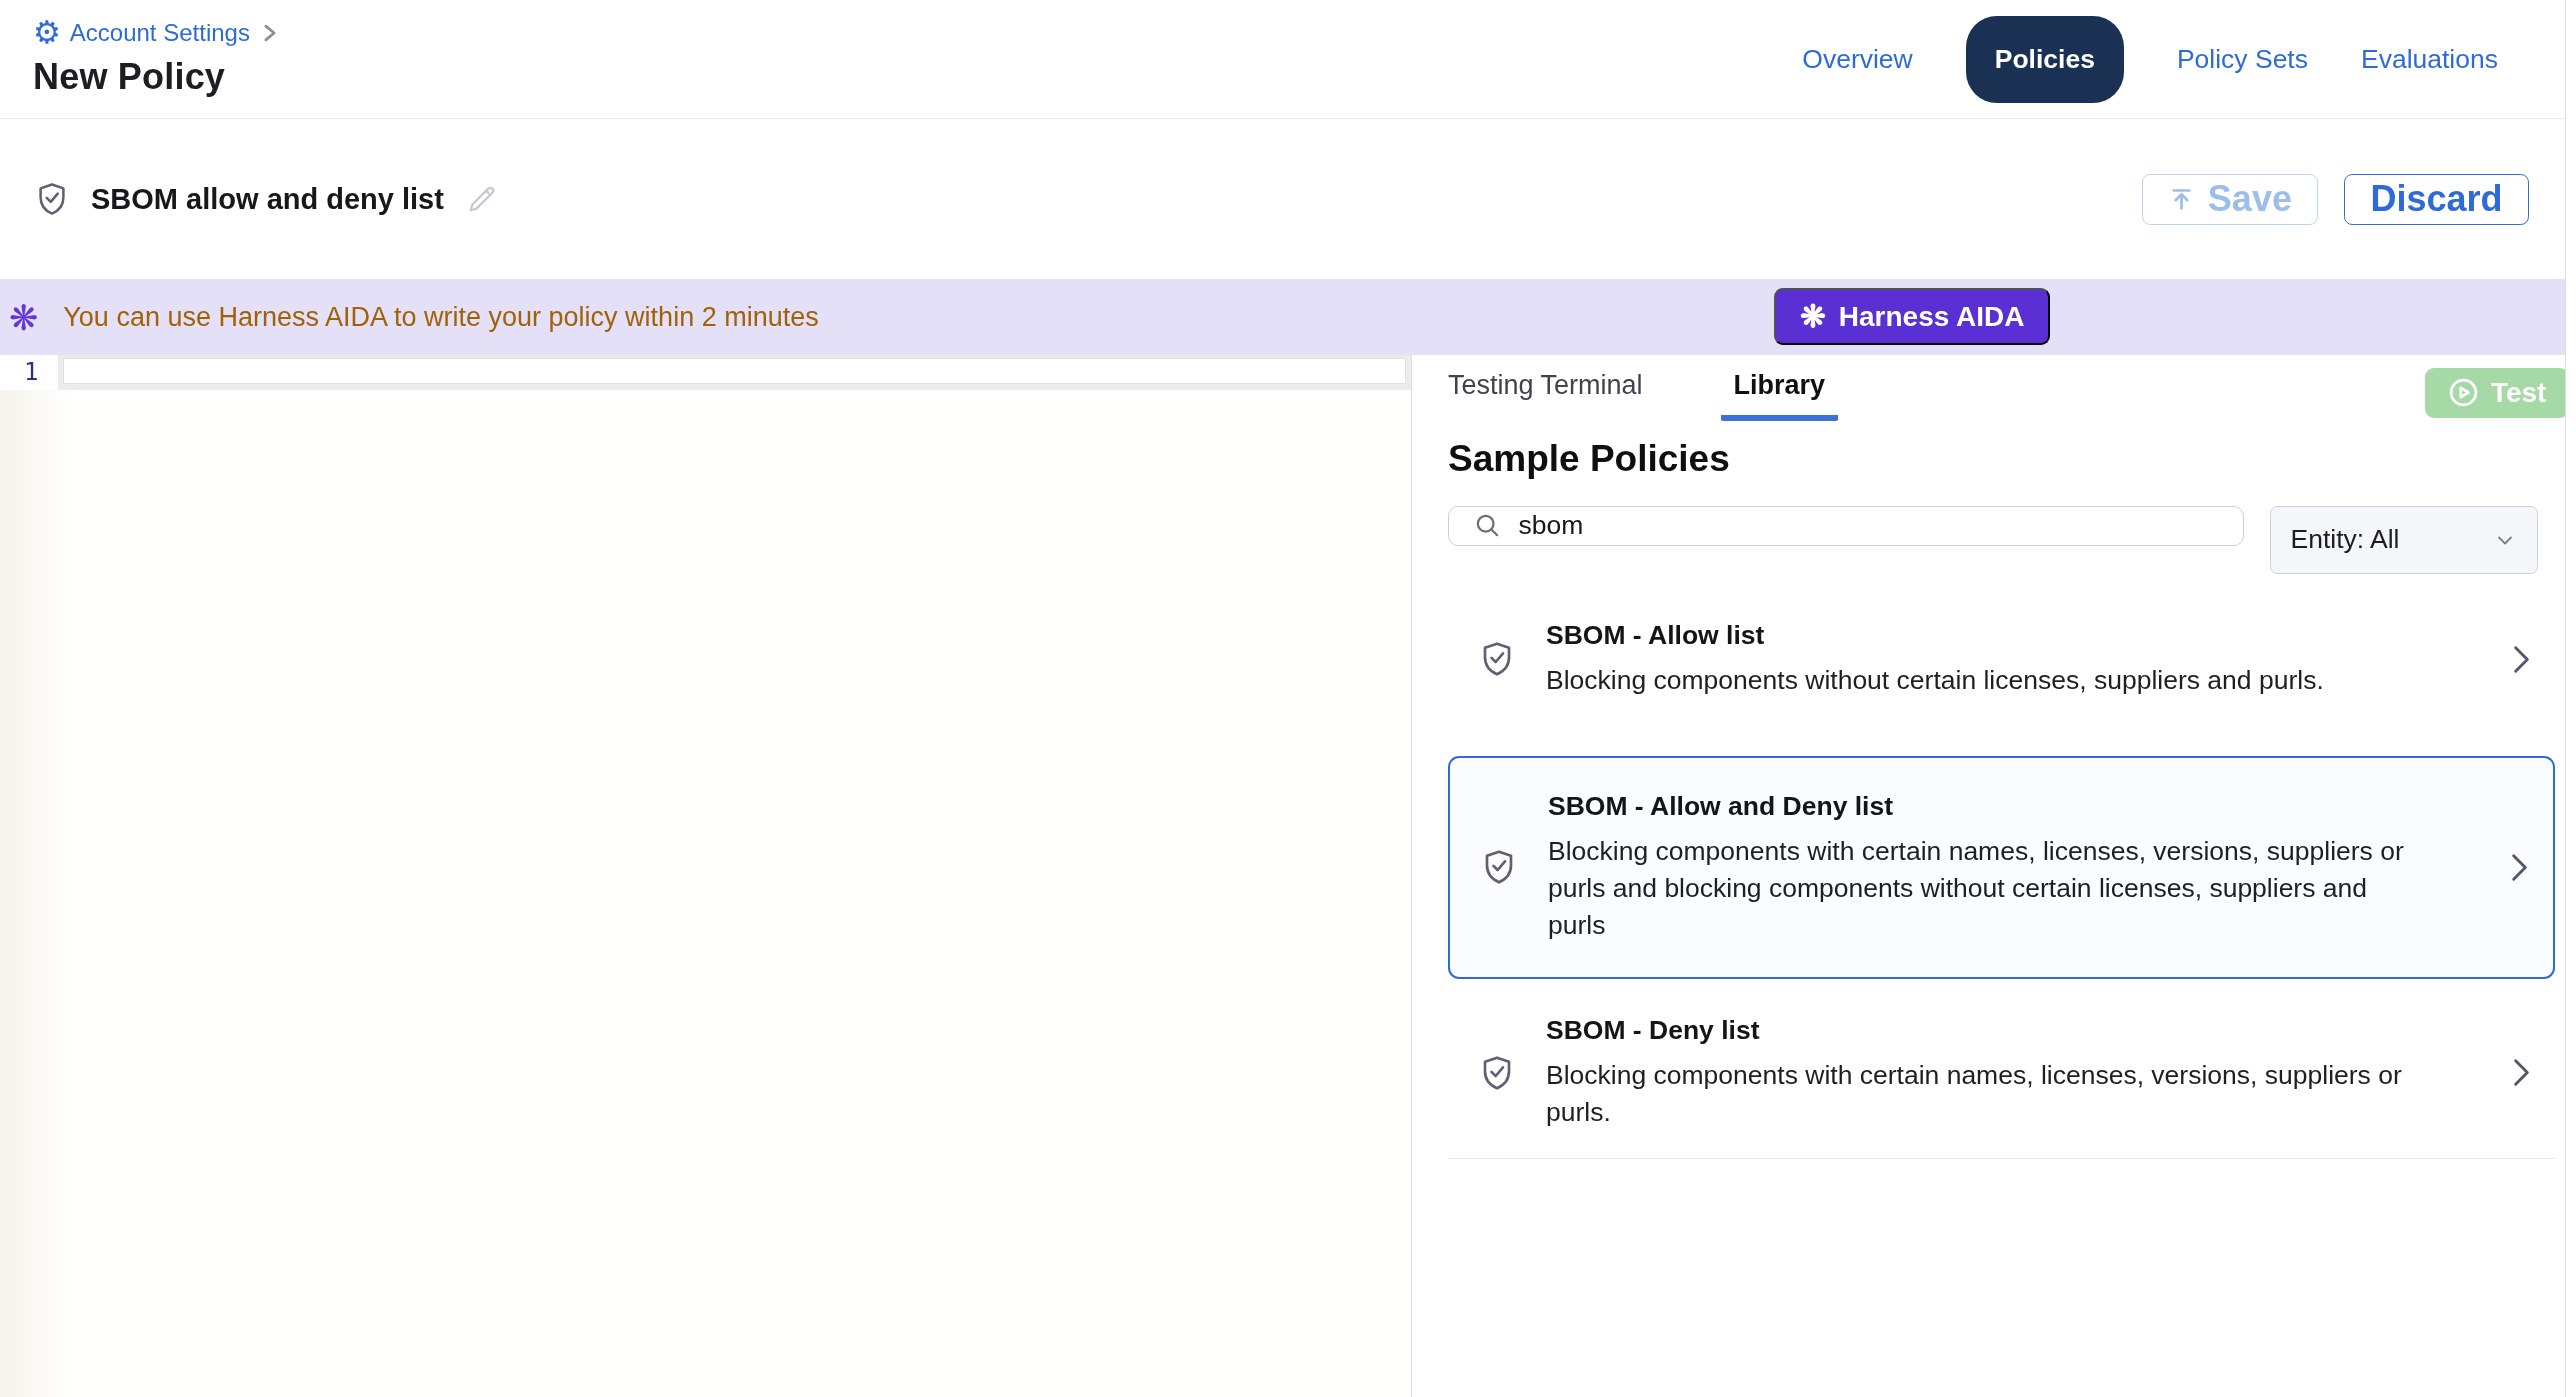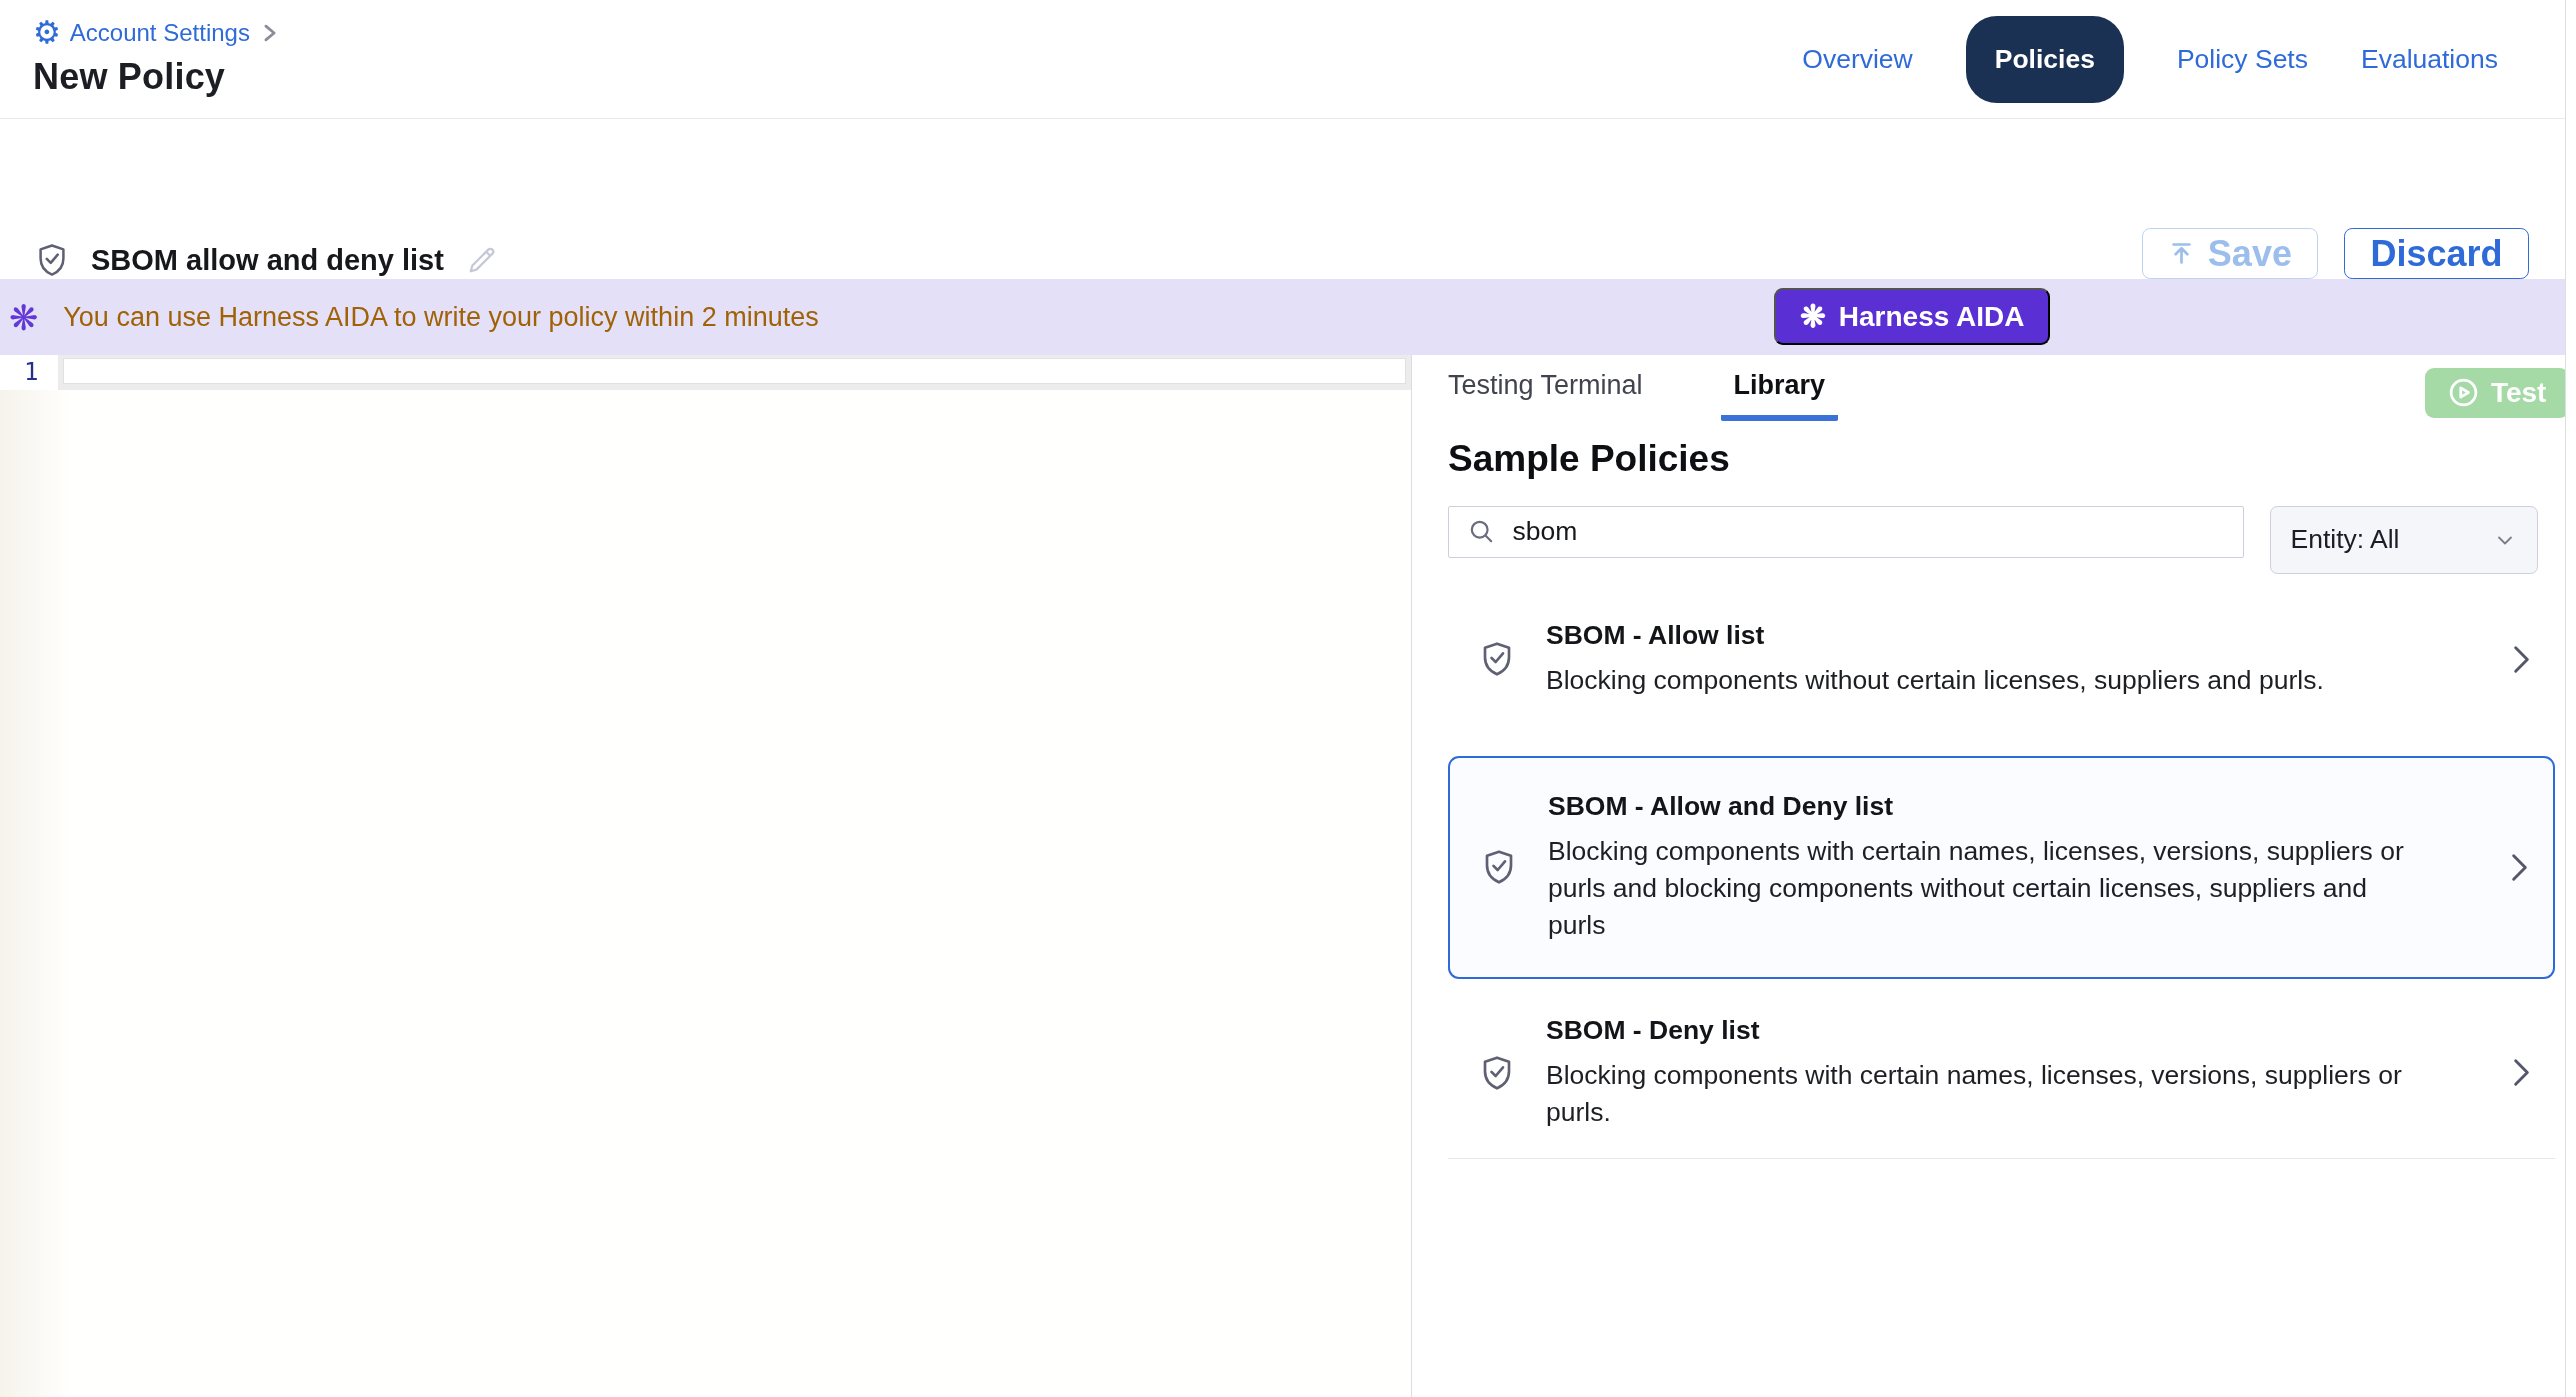--- a/index.html
+++ b/index.html
@@ -12,21 +12,21 @@
   .breadcrumb { display:flex; align-items:center; gap:9px; height:36px; }
   .gear-icon { color:#2f6bd8; font-size:31px; line-height:31px; }
   .breadcrumb-link { color:#2f6bd8; font-size:24px; cursor:pointer; }
   .crumb-chevron { margin-left:1.8px; }
   .page-title { font-size:36px; font-weight:bold; color:#1d1e24; margin-top:5.5px; letter-spacing:0.2px; }
   .nav { display:flex; align-items:center; gap:53px; height:71px; margin-top:9px; }
   .nav-link { color:#2f6bd8; font-size:26.5px; cursor:pointer; white-space:nowrap; }
   .nav-pill { background:#1b3153; color:#fff; font-size:26.5px; font-weight:bold; padding:28px 29px; border-radius:31px; cursor:pointer; white-space:nowrap; }
 
   
-  .toolbar { height:160px; display:flex; align-items:flex-end; justify-content:space-between; padding:0 47px 0 33px; background:#fff; }
+  .toolbar { height:160px; display:flex; align-items:center; justify-content:space-between; padding:0 47px 0 33px; background:#fff; }
   .toolbar-left { display:flex; align-items:center; gap:20px; }
   .policy-name { font-size:29px; font-weight:bold; color:#17181c; }
   .icon-svg { display:block; }
   .btn-row { display:flex; gap:25.5px; }
   .btn { display:flex; align-items:center; gap:12.8px; height:51px; padding:0 25.5px; border-radius:8.2px; background:#fff; font-size:36px; font-weight:bold; cursor:pointer; }
   .btn-save { border:1.8px solid #bdd3f2; color:#9cbeec; }
   .btn-discard { border:1.8px solid #2f6bd8; color:#2f6bd8; justify-content:center; min-width:128px; }
 
   
   .banner { position:relative; height:76px; width:2565px; background:#e3e0f8; display:flex; align-items:center; padding-left:9px; }
@@ -44,21 +44,21 @@
   .line-box { height:100%; background:#fff; border:1.8px solid #e1e1e1; }
 
   
   .right-pane { position:relative; flex:1; background:#fff; padding:14.6px 0 0 36px; }
   .tabs { display:flex; gap:78px; }
   .tab { font-size:27px; color:#41434f; padding-bottom:14.6px; cursor:pointer; }
   .tab.active { color:#0f1013; font-weight:bold; padding:0 12.8px 14.6px 12.8px; border-bottom:6.4px solid #3a72d8; border-radius:1.8px; }
   .test-btn { position:absolute; top:12.8px; right:7.3px; width:144px; height:50px; background:#a5d9a6; border:none; border-radius:9px; color:#fff; font-size:28px; font-weight:bold; display:flex; align-items:center; justify-content:center; gap:11px; cursor:pointer; }
   .panel-heading { margin-top:17px; font-size:37px; font-weight:bold; color:#0e0f12; }
   .search-row { margin-top:25.5px; display:flex; gap:25.5px; padding-right:27px; }
-  .search-box { width:796px; height:52px; background:#fff; border:1.8px solid #cdd0db; border-radius:2px; display:flex; align-items:center; padding:0 18px; gap:14.6px; }
+  .search-box { width:796px; height:40px; background:#fff; border:1.8px solid #cdd0db; border-radius:10px; display:flex; align-items:center; padding:0 24px; gap:14.6px; }
   .search-box input { border:none; outline:none; flex:1; font-size:26.5px; color:#17181c; font-family:inherit; background:transparent; }
   .entity-select { width:268px; height:68px; background:#f5f6fa; border:1.8px solid #cdd0db; border-radius:7.3px; display:flex; align-items:center; justify-content:space-between; padding:0 20px; cursor:pointer; }
   .entity-label { font-size:26.5px; color:#1c1d26; }
 
   .cards { margin-top:46px; }
   .card { display:flex; align-items:center; width:1107px; padding:0 20px 0 29px; cursor:pointer; }
   .card-body { flex:1; margin-left:29px; max-width:857px; }
   .card-title { font-size:26.5px; font-weight:bold; color:#141519; margin-bottom:11px; }
   .card-desc { font-size:26.5px; color:#1e1f24; line-height:37px; }
   .card-chevron { margin-left:auto; }

